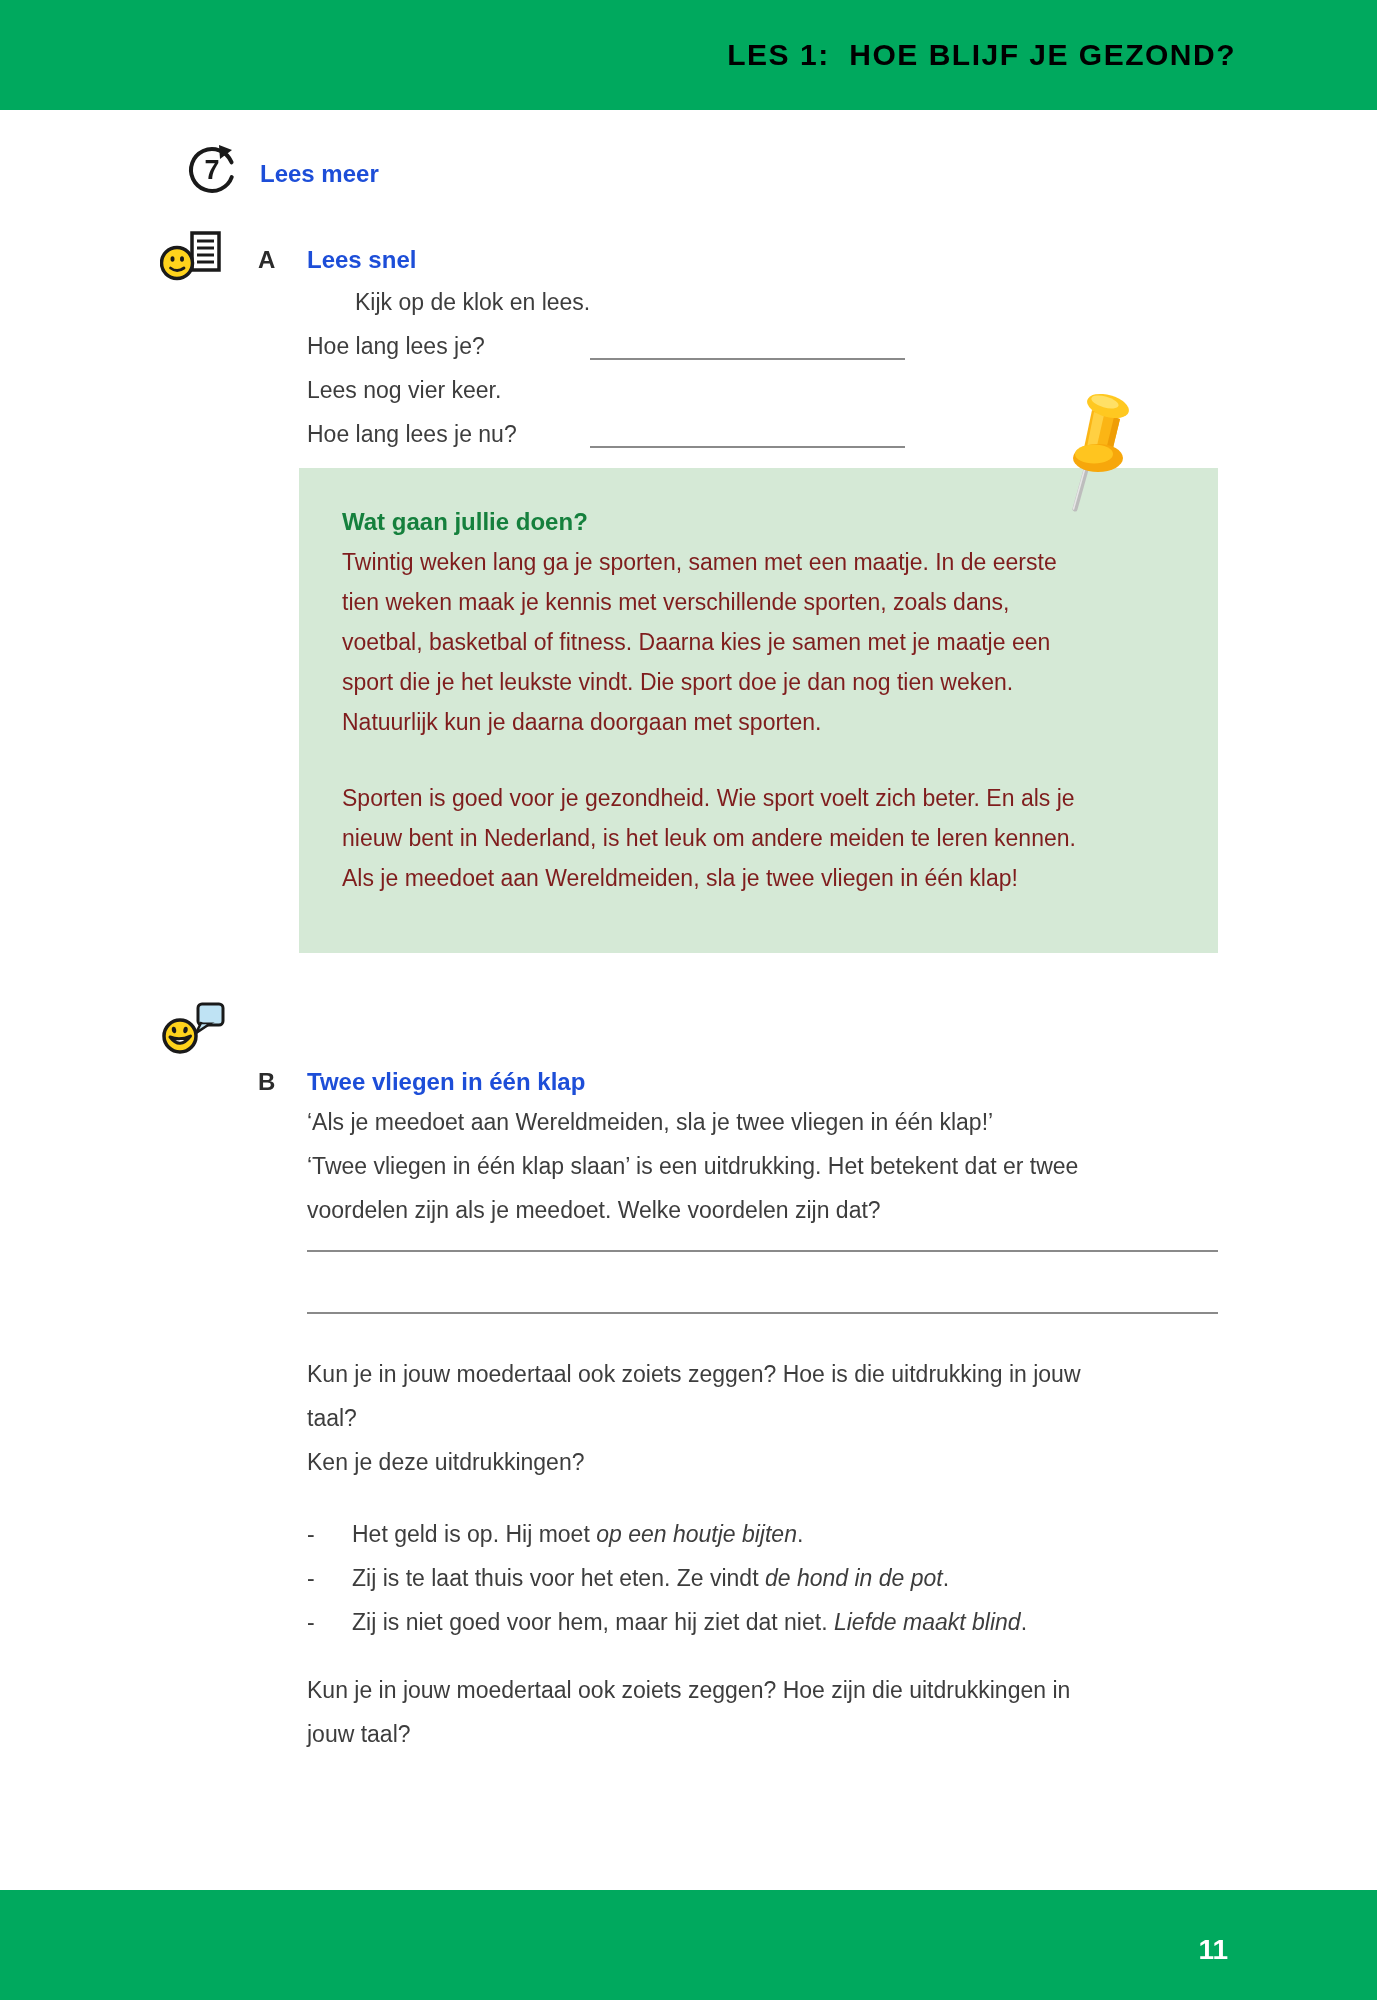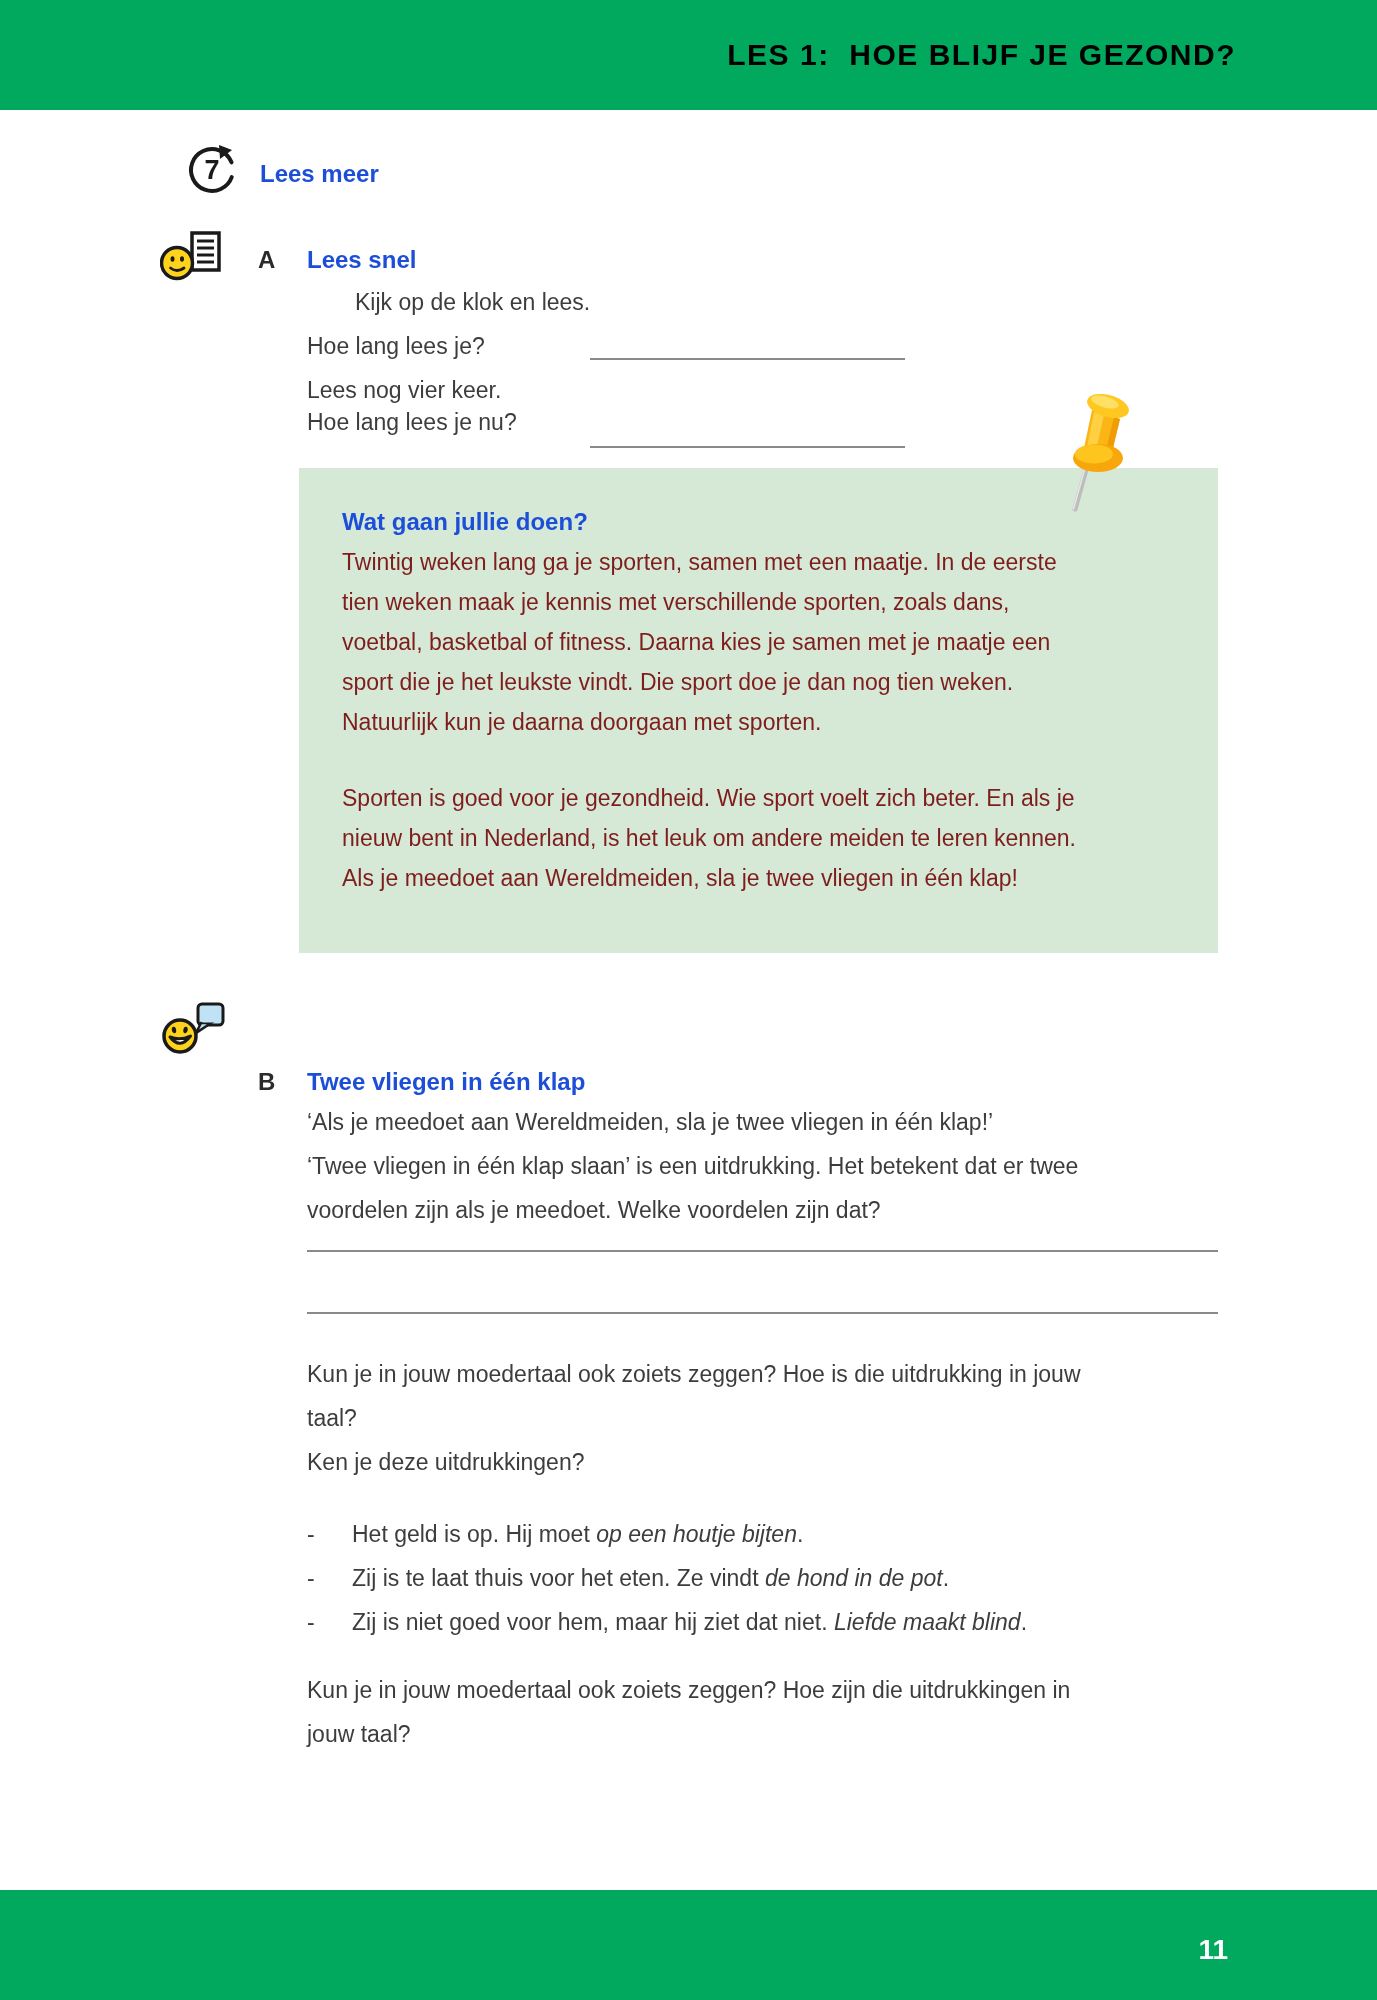--- a/index.html
+++ b/index.html
@@ -22,21 +22,21 @@
   }
   .h-bold { font-weight:bold; color:#1d4ed8; font-size:24px; }
   .body-text { font-size:23px; line-height:44px; color:#3d3d3d; }
   .pre { white-space:pre-line; }
   .label-letter { font-weight:bold; color:#2b2b2b; font-size:24px; }
   .green-box {
     left:299px; top:468px; width:919px; height:485px;
     background:#d5e9d6; box-sizing:border-box;
     padding:34px 40px 0 43px;
   }
-  .box-heading { font-weight:bold; color:#1d4ed8; font-size:24px; line-height:40px; }
+  .box-heading { font-weight:bold; color:#15803d; font-size:24px; line-height:40px; }
   .box-para { font-size:23px; line-height:40px; color:#7f1d1d; white-space:pre-line; }
   .box-gap { height:36px; }
   .blank-rule { height:0; border-top:2px solid #8a8a8a; }
   .answer-rule { height:0; border-top:2px solid #8a8a8a; }
   .expr-row { display:flex; height:44px; line-height:44px; font-size:23px; }
   .expr-dash { flex:0 0 45px; }
   .expr-italic { font-style:italic; }
   svg { display:block; }
 </style>
 </head>
@@ -73,21 +73,21 @@
     </svg>
   </div>
 
   <div class="abs label-letter" style="left:258px; top:246px;">A</div>
   <div class="abs h-bold" style="left:307px; top:246px;">Lees snel</div>
 
   <div class="abs body-text" style="left:307px; top:280px; height:44px;margin-left:48px;">Kijk op de klok en lees.</div>
   <div class="abs body-text" style="left:307px; top:324px; height:44px;">Hoe lang lees je?</div>
   <div class="abs blank-rule" style="left:590px; top:358px; width:315px;"></div>
   <div class="abs body-text" style="left:307px; top:368px; height:44px;">Lees nog vier keer.</div>
-  <div class="abs body-text" style="left:307px; top:400px; height:44px;">Hoe lang lees je nu?</div>
+  <div class="abs body-text" style="left:307px; top:412px; height:44px;">Hoe lang lees je nu?</div>
   <div class="abs blank-rule" style="left:590px; top:446px; width:315px;"></div>
 
   <div class="abs green-box">
     <div class="box-heading">Wat gaan jullie doen?</div>
     <div class="box-para">Twintig weken lang ga je sporten, samen met een maatje. In de eerste
 tien weken maak je kennis met verschillende sporten, zoals dans,
 voetbal, basketbal of fitness. Daarna kies je samen met je maatje een
 sport die je het leukste vindt. Die sport doe je dan nog tien weken.
 Natuurlijk kun je daarna doorgaan met sporten.</div>
     <div class="box-gap"></div>

